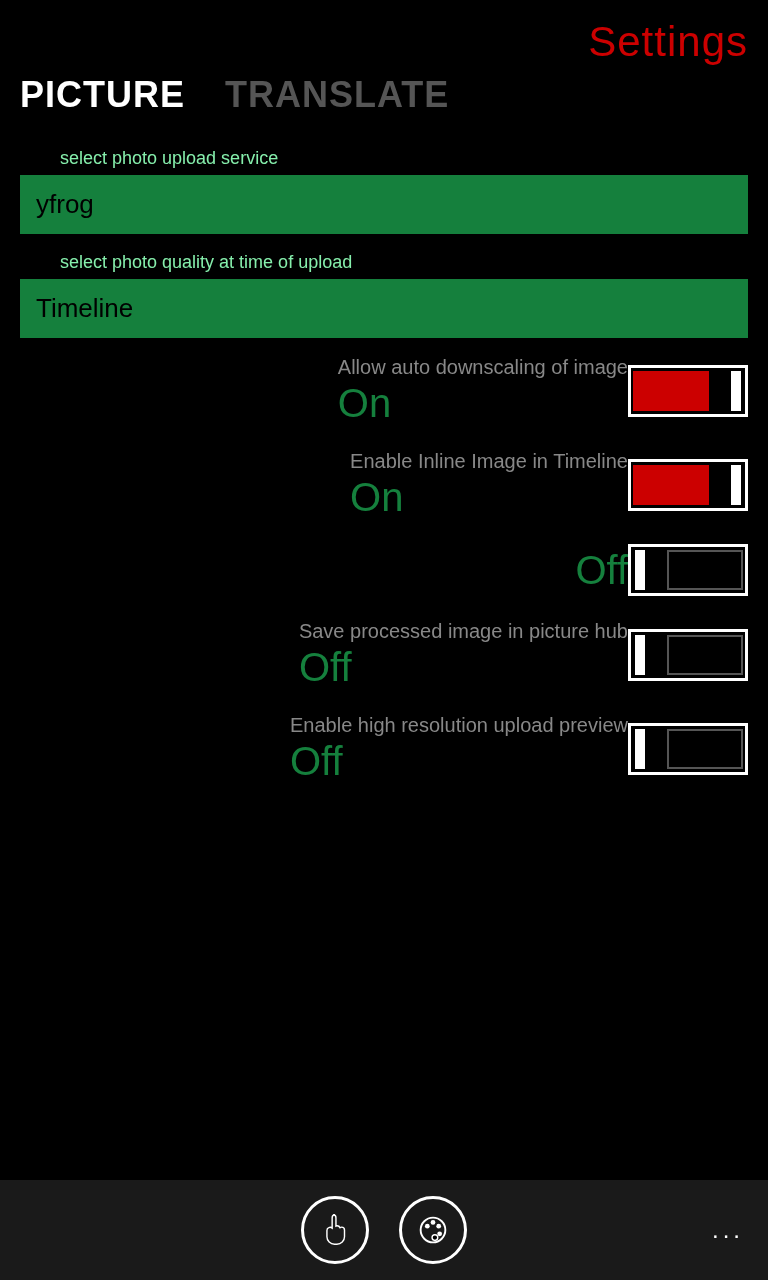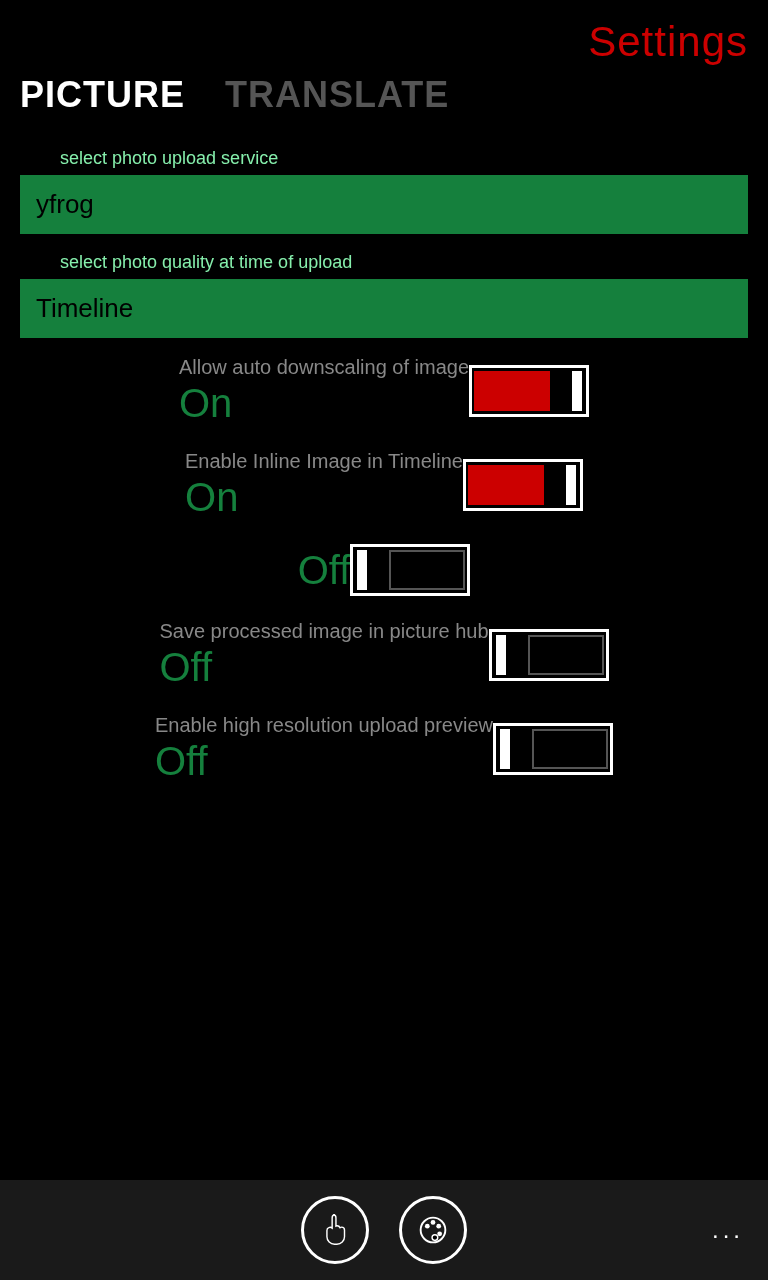--- a/index.html
+++ b/index.html
@@ -73,21 +73,21 @@
       margin-bottom: 18px;
       cursor: pointer;
       display: flex;
       align-items: center;
     }
 
     
     .toggle-row {
       display: flex;
       align-items: center;
-      justify-content: center;
+      justify-content: flex-end;
       margin-bottom: 24px;
     }
 
     .toggle-text-group {
       display: flex;
       flex-direction: column;
     }
 
     .toggle-setting-label {
       color: #888;

